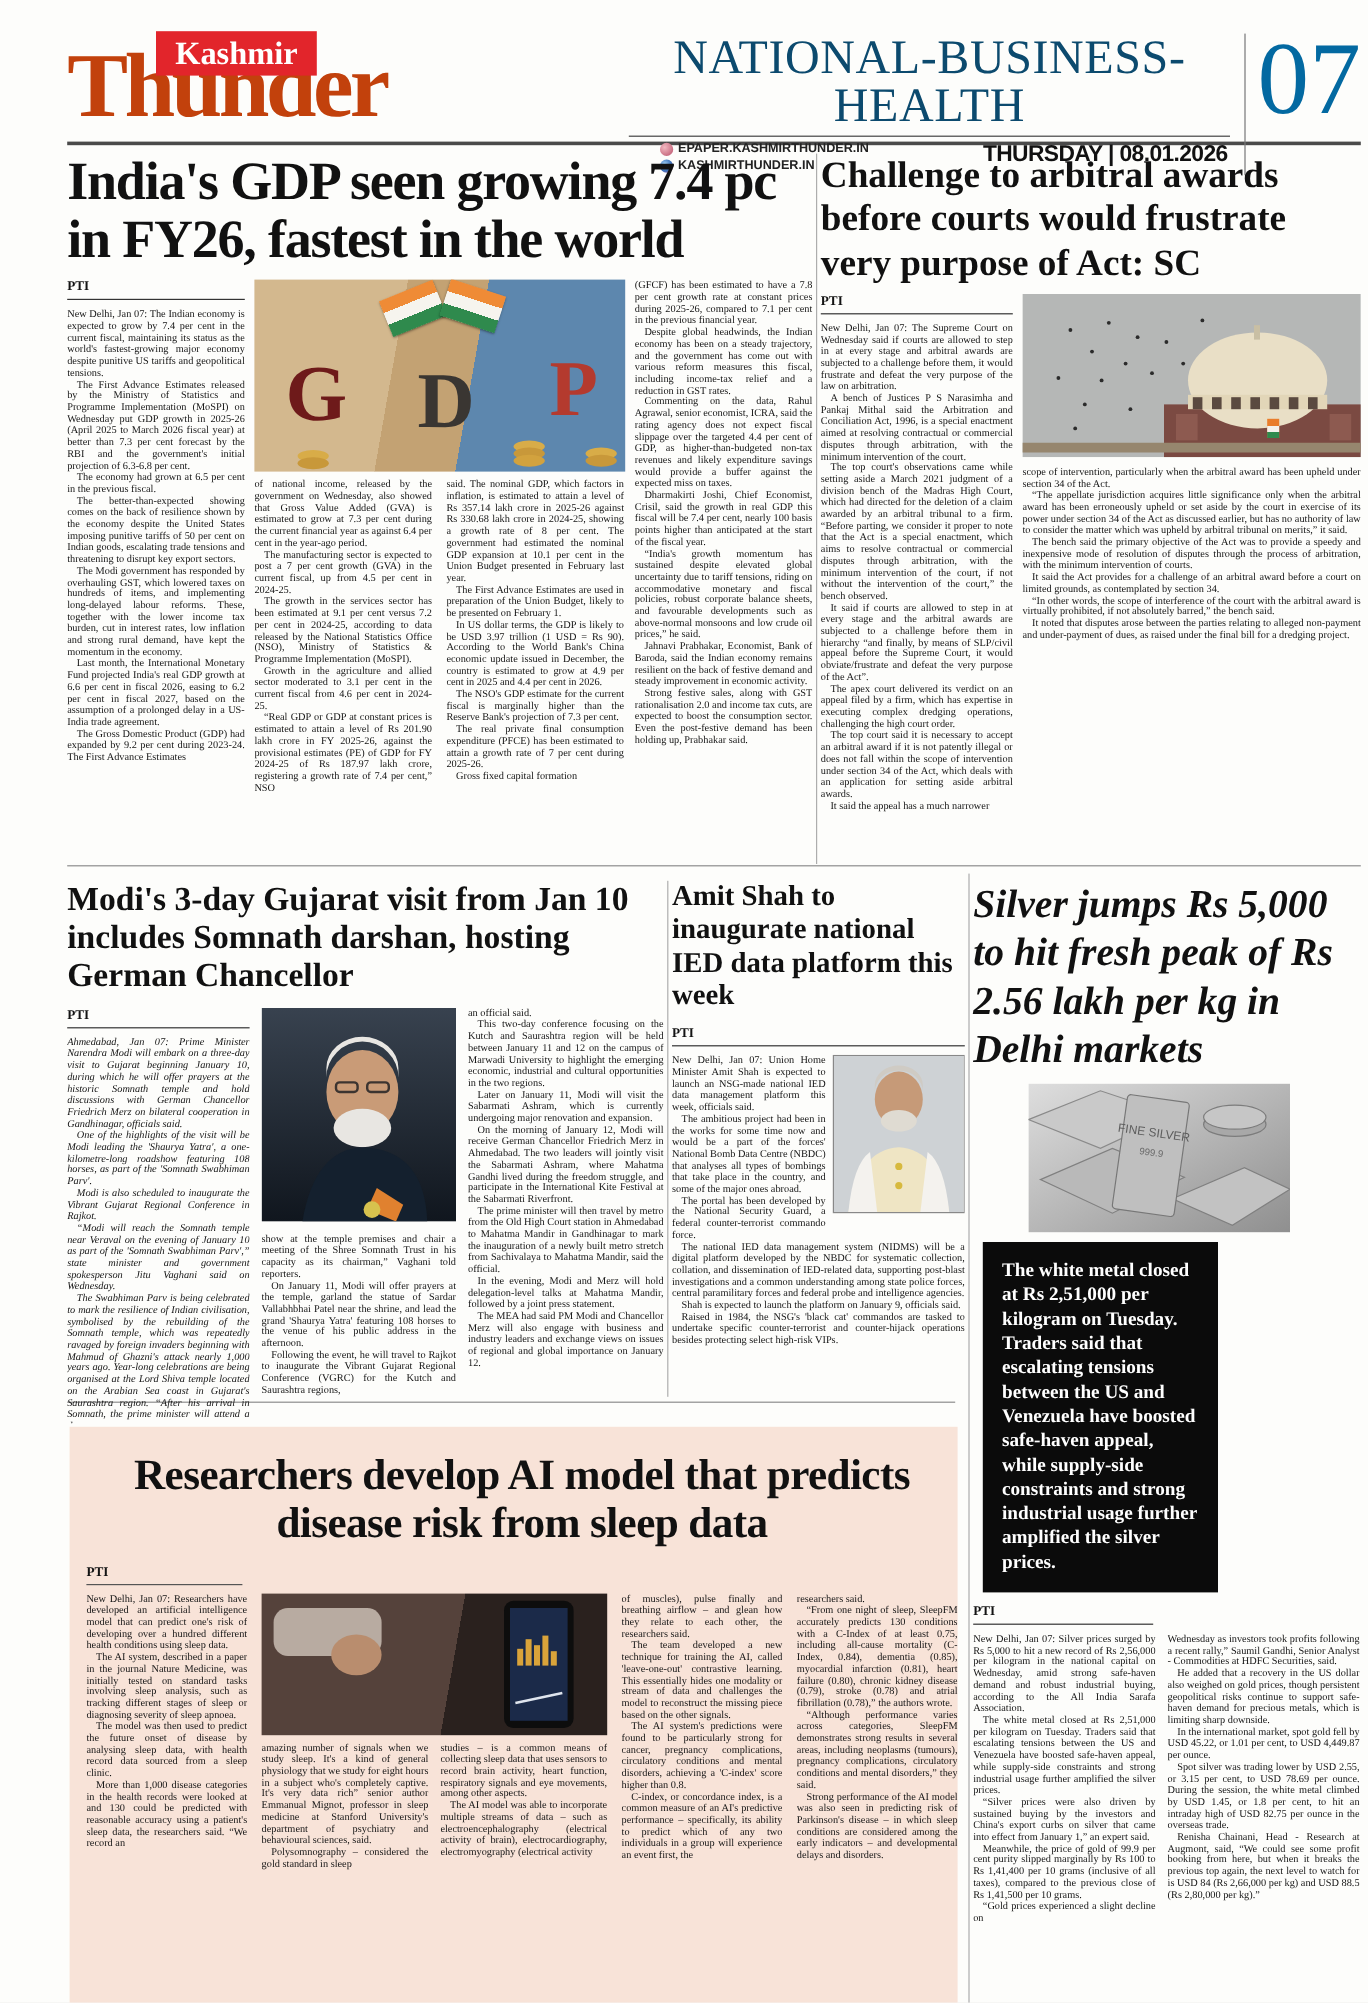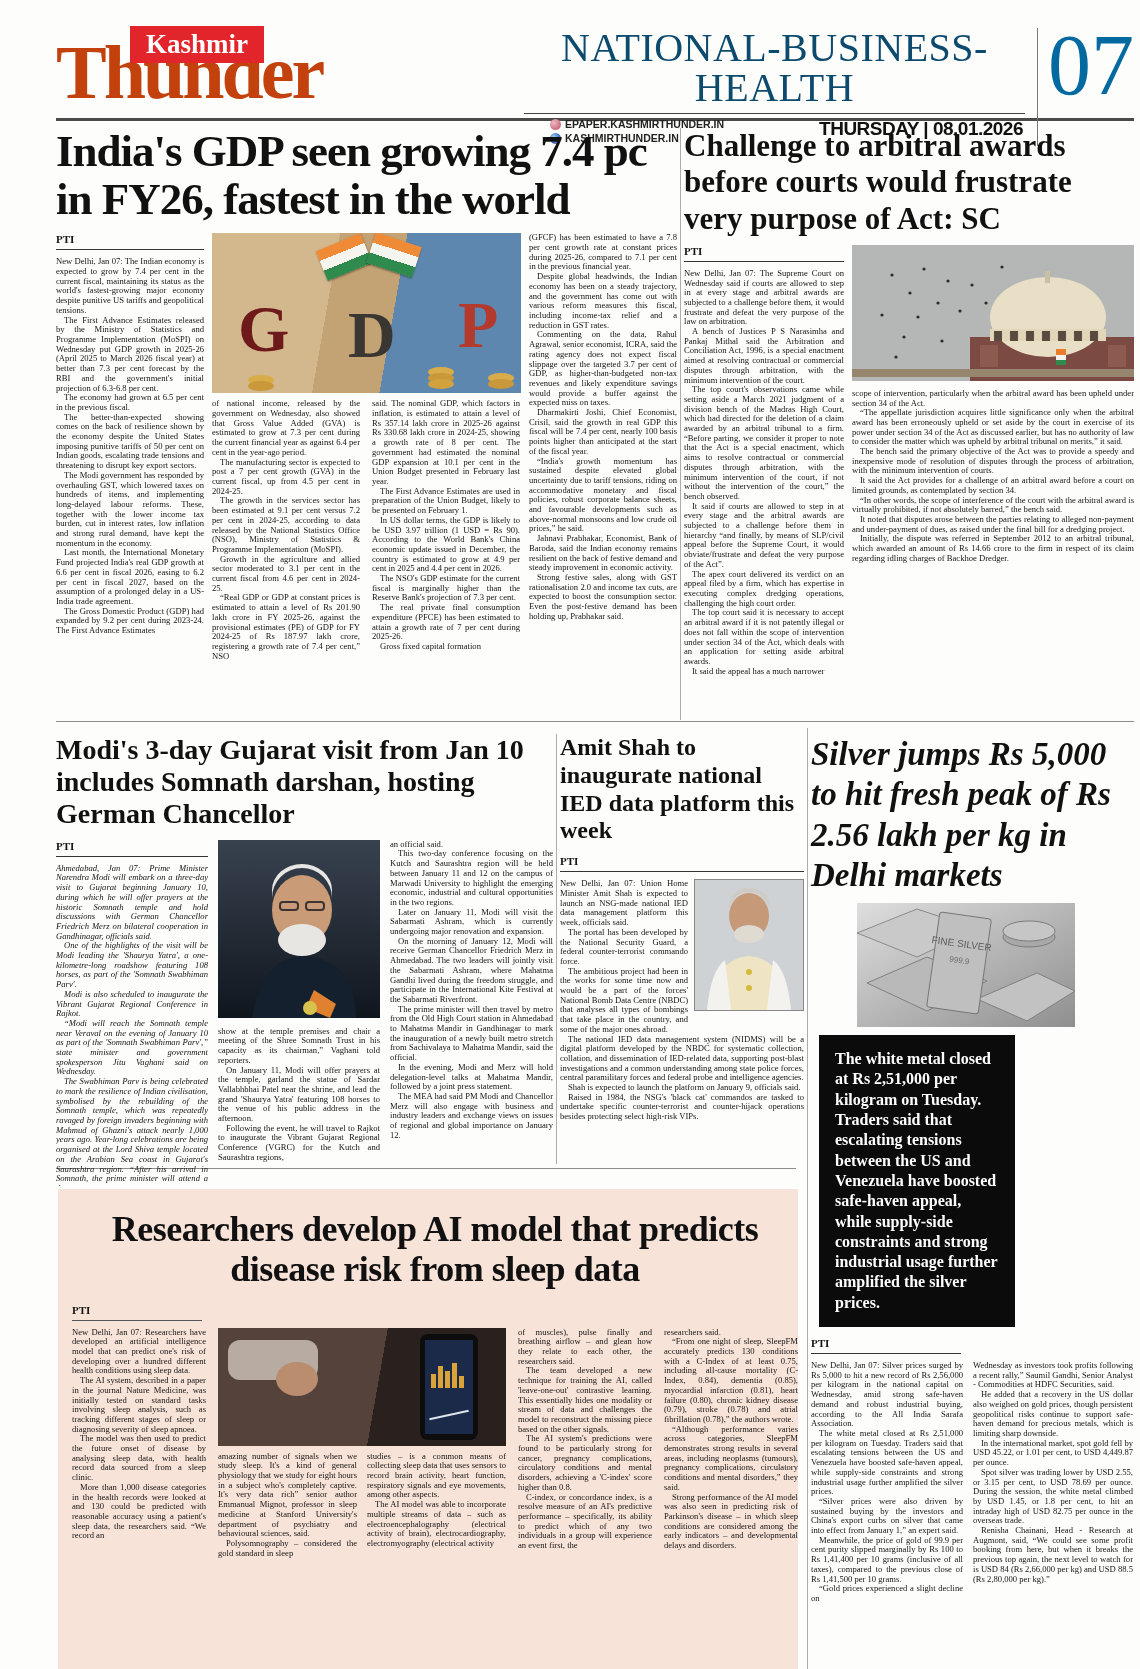--- a/index.html
+++ b/index.html
@@ -183,21 +183,21 @@
                 <p>In US dollar terms, the GDP is likely to be USD 3.97 trillion (1 USD = Rs 90). According to the World Bank's China economic update issued in December, the country is estimated to grow at 4.9 per cent in 2025 and 4.4 per cent in 2026.</p>
                 <p>The NSO's GDP estimate for the current fiscal is marginally higher than the Reserve Bank's projection of 7.3 per cent.</p>
                 <p>The real private final consumption expenditure (PFCE) has been estimated to attain a growth rate of 7 per cent during 2025-26.</p>
                 <p>Gross fixed capital formation</p>
               </div>
           </div>
         </div>
         <div class="gdp-c4 col">
             <p>(GFCF) has been estimated to have a 7.8 per cent growth rate at constant prices during 2025-26, compared to 7.1 per cent in the previous financial year.</p>
             <p>Despite global headwinds, the Indian economy has been on a steady trajectory, and the government has come out with various reform measures this fiscal, including income-tax relief and a reduction in GST rates.</p>
-            <p>Commenting on the data, Rahul Agrawal, senior economist, ICRA, said the rating agency does not expect fiscal slippage over the targeted 3.7 per cent of GDP, as higher-than-budgeted non-tax revenues and likely expenditure savings would provide a buffer against the expected miss on taxes.</p>
+            <p>Commenting on the data, Rahul Agrawal, senior economist, ICRA, said the rating agency does not expect fiscal slippage over the targeted 4.4 per cent of GDP, as higher-than-budgeted non-tax revenues and likely expenditure savings would provide a buffer against the expected miss on taxes.</p>
             <p>Dharmakirti Joshi, Chief Economist, Crisil, said the growth in real GDP this fiscal will be 7.4 per cent, nearly 100 basis points higher than anticipated at the start of the fiscal year.</p>
             <p>“India's growth momentum has sustained despite elevated global uncertainty due to tariff tensions, riding on accommodative monetary and fiscal policies, robust corporate balance sheets, and favourable developments such as above-normal monsoons and low crude oil prices,” he said.</p>
             <p>Jahnavi Prabhakar, Economist, Bank of Baroda, said the Indian economy remains resilient on the back of festive demand and steady improvement in economic activity.</p>
             <p>Strong festive sales, along with GST rationalisation 2.0 and income tax cuts, are expected to boost the consumption sector. Even the post-festive demand has been holding up, Prabhakar said.</p>
           </div>
       </div>
     </article>
 
     <div class="vdiv top-vdiv"></div>
 
@@ -253,21 +253,20 @@
             </g>
             <path d="M0,128 h282" stroke="#96866e" stroke-width="8"></path>
           </svg>
           <div class="col sc-c2">
               <p>scope of intervention, particularly when the arbitral award has been upheld under section 34 of the Act.</p>
               <p>“The appellate jurisdiction acquires little significance only when the arbitral award has been erroneously upheld or set aside by the court in exercise of its power under section 34 of the Act as discussed earlier, but has no authority of law to consider the matter which was upheld by arbitral tribunal on merits,” it said.</p>
               <p>The bench said the primary objective of the Act was to provide a speedy and inexpensive mode of resolution of disputes through the process of arbitration, with the minimum intervention of courts.</p>
               <p>It said the Act provides for a challenge of an arbitral award before a court on limited grounds, as contemplated by section 34.</p>
               <p>“In other words, the scope of interference of the court with the arbitral award is virtually prohibited, if not absolutely barred,” the bench said.</p>
               <p>It noted that disputes arose between the parties relating to alleged non-payment and under-payment of dues, as raised under the final bill for a dredging project.</p>
-              <p>Initially, the dispute was referred in September 2012 to an arbitral tribunal, which awarded an amount of Rs 14.66 crore to the firm in respect of its claim regarding idling charges of Backhoe Dredger.</p>
             </div>
         </div>
       </div>
     </article>
   </section>
 
   <div class="hrule"></div>
 
   <section class="lower">
     <div class="lower-left">
@@ -334,22 +333,22 @@
               <path d="M34,30 a20,18 0 0 1 40,0 l0,-6 a20,16 0 0 0 -40,0 z" fill="#cfcbc4"></path>
               <ellipse cx="54" cy="54" rx="15" ry="9" fill="#dfdbd2"></ellipse>
               <path d="M12,130 q8,-52 42,-54 q34,2 42,54 z" fill="#efe5c4"></path>
               <path d="M12,130 q4,-40 18,-50 l6,50 z" fill="#f4f2ee"></path>
               <path d="M96,130 q-4,-40 -18,-50 l-6,50 z" fill="#f4f2ee"></path>
               <circle cx="54" cy="92" r="3" fill="#d7b93e"></circle>
                 <circle cx="54" cy="108" r="3" fill="#d7b93e"></circle>
             </svg>
             <div>
                 <p>New Delhi, Jan 07: Union Home Minister Amit Shah is expected to launch an NSG-made national IED data management platform this week, officials said.</p>
+                <p>The ambitious project had been in the works for some time now and would be a part of the forces' National Bomb Data Centre (NBDC) that analyses all types of bombings that take place in the country, and some of the major ones abroad.</p>
                 <p>The portal has been developed by the National Security Guard, a federal counter-terrorist commando force.</p>
-                <p>The ambitious project had been in the works for some time now and would be a part of the forces' National Bomb Data Centre (NBDC) that analyses all types of bombings that take place in the country, and some of the major ones abroad.</p>
                 <p>The national IED data management system (NIDMS) will be a digital platform developed by the NBDC for systematic collection, collation, and dissemination of IED-related data, supporting post-blast investigations and a common understanding among state police forces, central paramilitary forces and federal probe and intelligence agencies.</p>
                 <p>Shah is expected to launch the platform on January 9, officials said.</p>
                 <p>Raised in 1984, the NSG's 'black cat' commandos are tasked to undertake specific counter-terrorist and counter-hijack operations besides protecting select high-risk VIPs.</p>
               </div>
           </div>
         </article>
       </div>
 
       <div class="hrule left-hrule"></div>
 
@@ -386,21 +385,21 @@
               <div class="col">
                   <p>studies – is a common means of collecting sleep data that uses sensors to record brain activity, heart function, respiratory signals and eye movements, among other aspects.</p>
                   <p>The AI model was able to incorporate multiple streams of data – such as electroencephalography (electrical activity of brain), electrocardiography, electromyography (electrical activity</p>
                 </div>
             </div>
           </div>
           <div class="col sleep-c4">
               <p>of muscles), pulse finally and breathing airflow – and glean how they relate to each other, the researchers said.</p>
               <p>The team developed a new technique for training the AI, called 'leave-one-out' contrastive learning. This essentially hides one modality or stream of data and challenges the model to reconstruct the missing piece based on the other signals.</p>
               <p>The AI system's predictions were found to be particularly strong for cancer, pregnancy complications, circulatory conditions and mental disorders, achieving a 'C-index' score higher than 0.8.</p>
-              <p>C-index, or concordance index, is a resolve measure of an AI's predictive performance – specifically, its ability to predict which of any two individuals in a group will experience an event first, the</p>
+              <p>C-index, or concordance index, is a common measure of an AI's predictive performance – specifically, its ability to predict which of any two individuals in a group will experience an event first, the</p>
             </div>
           <div class="col sleep-c5">
               <p>researchers said.</p>
               <p>“From one night of sleep, SleepFM accurately predicts 130 conditions with a C-Index of at least 0.75, including all-cause mortality (C-Index, 0.84), dementia (0.85), myocardial infarction (0.81), heart failure (0.80), chronic kidney disease (0.79), stroke (0.78) and atrial fibrillation (0.78),” the authors wrote.</p>
               <p>“Although performance varies across categories, SleepFM demonstrates strong results in several areas, including neoplasms (tumours), pregnancy complications, circulatory conditions and mental disorders,” they said.</p>
               <p>Strong performance of the AI model was also seen in predicting risk of Parkinson's disease – in which sleep conditions are considered among the early indicators – and developmental delays and disorders.</p>
             </div>
         </div>
       </article>
     </div>

